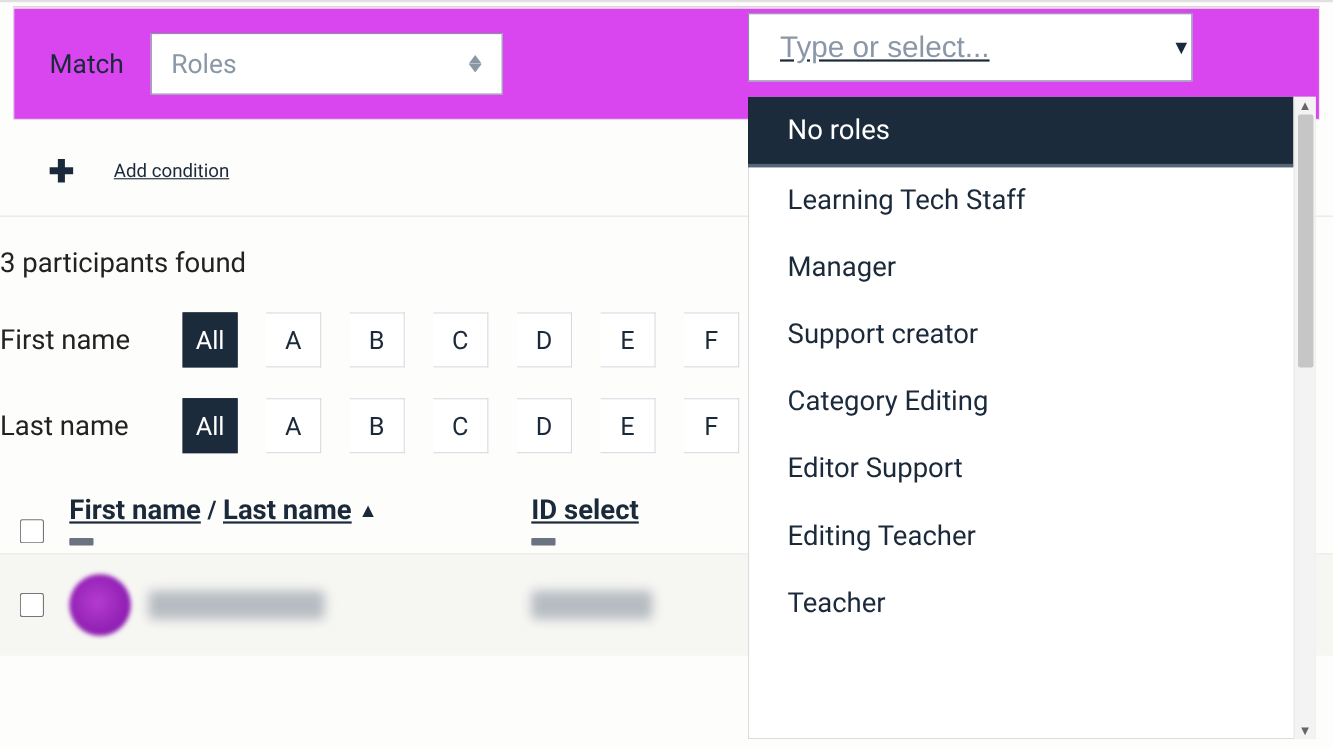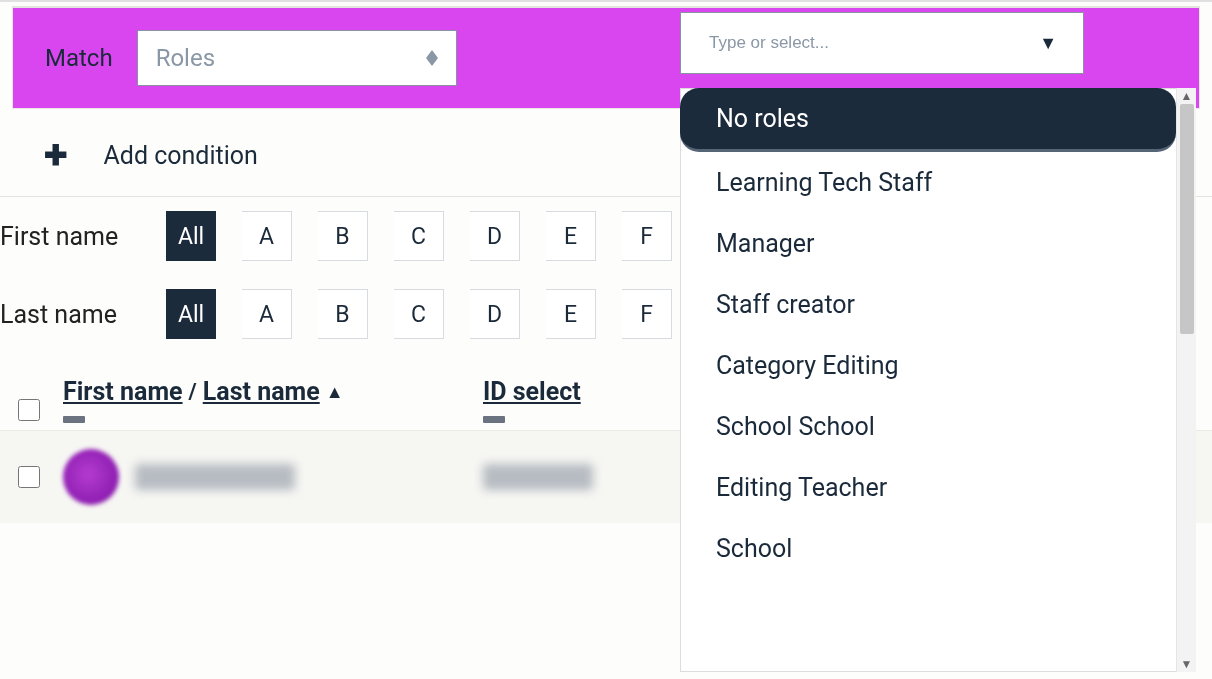--- a/index.html
+++ b/index.html
@@ -77,24 +77,25 @@
     height:62px;
     display:flex;
     align-items:center;
     justify-content:space-between;
     padding:0 26px;
     margin-bottom: 14px;
     width: 404px;
   }
   .role-picker .combo input {
     border:none; outline:none;
-    font-size:17px;
+    font-size:27px;
     color:#1b2a3a;
     flex:1;
     background:transparent;
+    text-decoration:underline;
   }
   .role-picker .combo input::placeholder { color:#8a97a6; }
   .role-picker .combo .caret { font-size:18px; }
 
   .role-list-wrap {
     display:flex;
     width: 516px;
     height: 584px;
     box-shadow: 0 0 0 1px #dcdcdc inset;
     background: #fff;
@@ -104,21 +105,20 @@
     display:flex;
     flex-direction:column;
   }
   .roleitem {
     padding: 16px 36px;
     font-size: 25px;
     color:#1b2a3a;
     cursor:pointer;
     white-space: nowrap;
     overflow: hidden;
-    border-radius: 19px;
   }
   .roleitem.selected {
     background:#1c2b3b;
     color:#fff;
     border-bottom: 3px solid #566575;
   }
   .vscroll {
     width: 20px;
     background:#f3f3f3;
     position:relative;
@@ -140,21 +140,21 @@
   }
 
   
   .add-cond {
     display:flex;
     align-items:center;
     gap: 36px;
     padding: 30px 44px 24px 44px;
   }
   .add-cond .plus { font-size:28px; font-weight:900; }
-  .add-cond .link { font-size:25px; color:#1b2a3a; cursor:pointer; }
+  .add-cond .link { text-decoration: underline; font-size:17px; color:#1b2a3a; cursor:pointer; }
 
   .hr { border:none; border-top:1px solid #e4e4df; margin:0 0 0 0; }
 
   
   .found {
     font-size:25px;
     padding: 28px 0 16px 0;
     color:#222;
   }
 
@@ -289,20 +289,21 @@
     </div>
   </div>
 
   <div class="add-cond">
     <span class="plus">✚</span>
     <span class="link">Add condition</span>
   </div>
 
   <hr class="hr">
 
+  <div class="found">3 participants found</div>
 
   <div class="alpha-row">
     <span class="alpha-label">First name</span>
     <div class="alpha-btns">
       <span class="abtn sel">All</span>
       <span class="abtn">A</span>
       <span class="abtn">B</span>
       <span class="abtn">C</span>
       <span class="abtn">D</span>
       <span class="abtn">E</span>
@@ -363,25 +364,25 @@
     <div class="combo">
       <input type="text" placeholder="Type or select..." style="">
       <span class="caret">▼</span>
     </div>
     <div class="role-list-wrap">
       <div class="role-list" id="role-list">
 
       <div class="roleitem selected">No roles</div>
           <div class="roleitem">Learning Tech Staff</div>
           <div class="roleitem">Manager</div>
-          <div class="roleitem">Staff creator</div>
+          <div class="roleitem">Support creator</div>
           <div class="roleitem">Category Editing</div>
-          <div class="roleitem">School School</div>
+          <div class="roleitem">Editor Support</div>
           <div class="roleitem">Editing Teacher</div>
-          <div class="roleitem">School</div>
+          <div class="roleitem">Teacher</div>
         </div>
       <div class="vscroll">
         <span class="arrow">▲</span>
         <div class="thumb"></div>
         <span class="arrow">▼</span>
       </div>
     </div>
   </div>
 
 </div>

